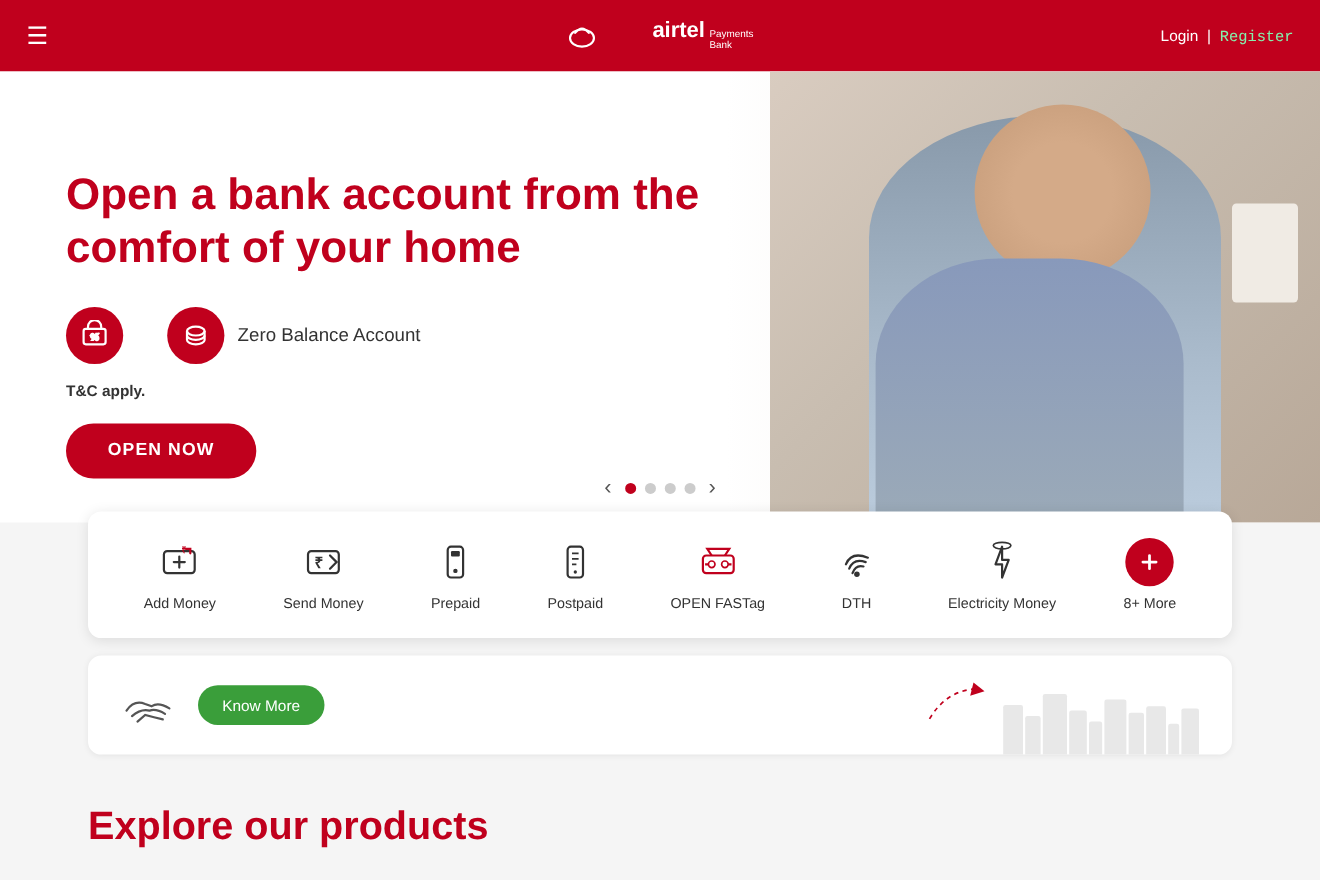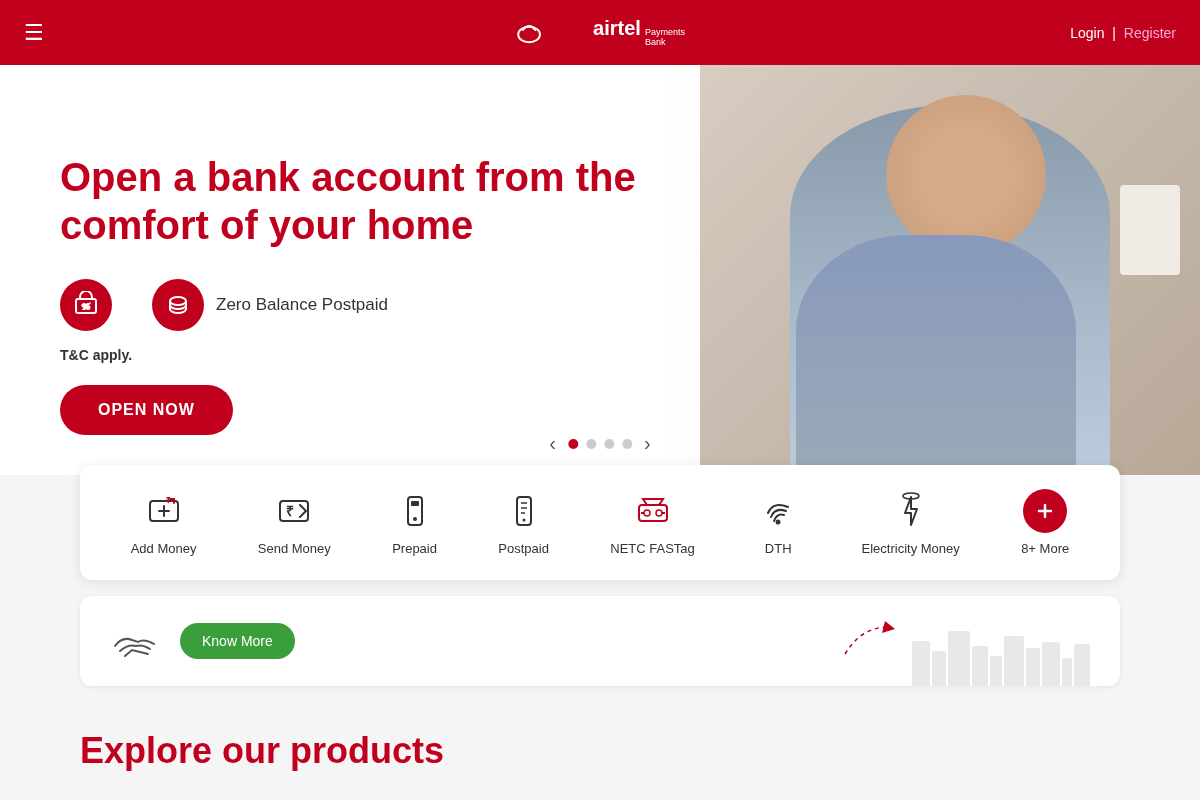--- a/index.html
+++ b/index.html
@@ -290,21 +290,21 @@
         <div>
           <div style="color:white;font-size:9px;line-height:1.1;">Payments</div>
           <div style="color:white;font-size:9px;line-height:1.1;">Bank</div>
         </div>
       </div>
     </div>
   </div>
   <div id="auth-links">
     <a href="#" style="color:white;text-decoration:none;">Login</a>
     <span>|</span>
-    <a href="#" style="color:#f9a8d4;text-decoration:none;">Register</a>
+    <a href="#" style="color:#86efac;text-decoration:none;font-family:Liberation Mono, monospace;">Register</a>
   </div>
 </header>
 
 <section id="hero">
 
   <div id="hero-person">
 
     <div style="position:absolute;top:30px;left:50%;transform:translateX(-40%);width:160px;height:160px;background:radial-gradient(circle, #d4aa88 40%, #c49a78 100%);border-radius:50%;z-index:2;"></div>
     <div style="position:absolute;top:170px;left:50%;transform:translateX(-55%);width:280px;height:240px;background:linear-gradient(180deg,#8899bb 0%,#9baab8 100%);border-radius:40% 40% 0 0;z-index:2;"></div>
     <div style="position:absolute;top:120px;right:20px;width:60px;height:90px;background:#f0ebe4;border-radius:4px;z-index:3;"></div>
@@ -325,21 +325,21 @@
         </div>
       </div>
       <div class="feature-item">
         <div class="feature-icon-circle">
           <svg viewBox="0 0 28 28">
             <ellipse cx="14" cy="10" rx="8" ry="4" stroke="white" stroke-width="2" fill="none"></ellipse>
             <path d="M6 10 v4 c0 2.2 3.6 4 8 4s8-1.8 8-4 v-4" stroke="white" stroke-width="2" fill="none"></path>
             <path d="M6 14 v4 c0 2.2 3.6 4 8 4s8-1.8 8-4 v-4" stroke="white" stroke-width="2" fill="none"></path>
           </svg>
         </div>
-        <span class="feature-text">Zero Balance Postpaid</span>
+        <span class="feature-text">Zero Balance Account</span>
       </div>
     </div>
 
     <p id="tnc">T&amp;C apply.</p>
     <button id="open-now-btn">OPEN NOW</button>
   </div>
 
   <div id="carousel-nav">
     <span class="nav-arrow">‹</span>
     <div class="dot active"></div>
@@ -403,21 +403,21 @@
     <div class="service-icon">
       <svg width="40" height="40" viewBox="0 0 40 40" fill="none">
         <rect x="6" y="14" width="28" height="16" rx="3" stroke="#c0001d" stroke-width="2"></rect>
         <path d="M14 14 L10 8 L30 8 L26 14" stroke="#c0001d" stroke-width="2"></path>
         <circle cx="14" cy="22" r="3" stroke="#c0001d" stroke-width="1.5"></circle>
         <circle cx="26" cy="22" r="3" stroke="#c0001d" stroke-width="1.5"></circle>
         <line x1="8" y1="22" x2="11" y2="22" stroke="#c0001d" stroke-width="2"></line>
         <line x1="29" y1="22" x2="32" y2="22" stroke="#c0001d" stroke-width="2"></line>
       </svg>
     </div>
-    <span class="service-label">NETC FASTag</span>
+    <span class="service-label">OPEN FASTag</span>
   </div>
 
   <div class="service-item">
     <div class="service-icon">
       <svg width="40" height="40" viewBox="0 0 40 40" fill="none">
         <path d="M10 22 Q15 10 30 16" stroke="#333" stroke-width="2" stroke-linecap="round" fill="none"></path>
         <path d="M13 26 Q17 16 28 20" stroke="#333" stroke-width="2" stroke-linecap="round" fill="none"></path>
         <path d="M16 30 Q19 22 26 24" stroke="#333" stroke-width="2" stroke-linecap="round" fill="none"></path>
         <circle cx="20" cy="31" r="2.5" fill="#333"></circle>
       </svg>

